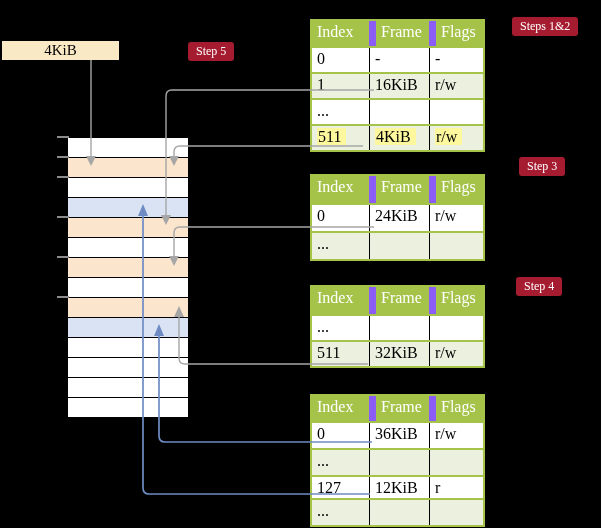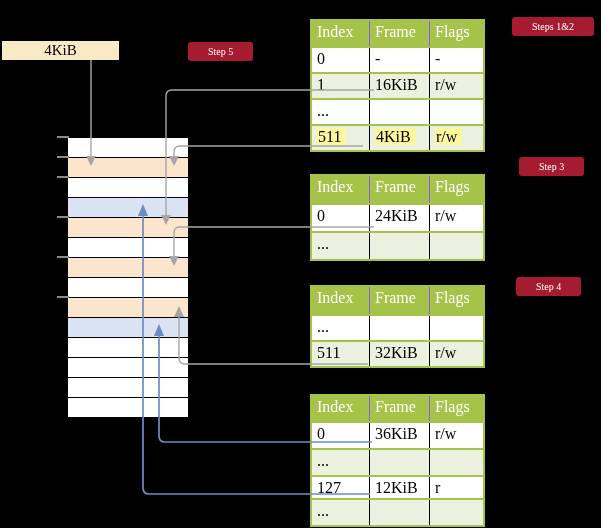--- a/index.html
+++ b/index.html
@@ -25,21 +25,21 @@
   }
   
   .page-size-box{
     position:absolute;left:2px;top:41px;width:117px;height:19px;
     background:var(--page-size-box-cream);color:#000;
     font-size:15px;line-height:19px;text-align:center;
   }
   
   .badge{
     position:absolute;background:var(--step-badge-red);color:#fff;
-    font-size:10px;line-height:17px;padding:1px 20px;border-radius:3px;
+    font-size:12px;line-height:17px;padding:1px 8px;border-radius:3px;
     white-space:nowrap;
   }
   
   .memory-column{
     position:absolute;left:68px;top:137px;width:120px;
     border-top:1px solid #000;
   }
   .mem-row{height:20px;box-sizing:border-box;border-bottom:1px solid #000}
   .mem-row.free{background:var(--memory-free)}
   .mem-row.page_table{background:var(--memory-page-table)}
@@ -53,21 +53,21 @@
   .trow{display:flex;box-sizing:border-box}
   .trow + .trow{border-top:2px solid var(--table-border-green)}
   .cell{
     box-sizing:border-box;overflow:hidden;white-space:nowrap;
     font-size:16px;color:#000;padding:2px 0 0 5px;
   }
   .c0{width:57px}.c1{width:60px}.c2{width:54px;flex:1}
   .trow .cell + .cell{border-left:1px solid #000}
   .thead{background:var(--table-header-green)}
   .thead .cell{color:#fff;font-weight:normal}
-  .thead .cell + .cell{border-left:1px solid #8b5cf6}
+  .thead .cell + .cell{border-left:7px solid #8b5cf6}
   .shaded{background:var(--table-row-green)}
   .hl{background:var(--highlight-yellow);padding:0 5px 0 1px}
   
   .overlay{position:absolute;left:0;top:0;pointer-events:none}
 </style>
 </head>
 <body>
 
 <div class="page-size-box">4KiB</div>
 

